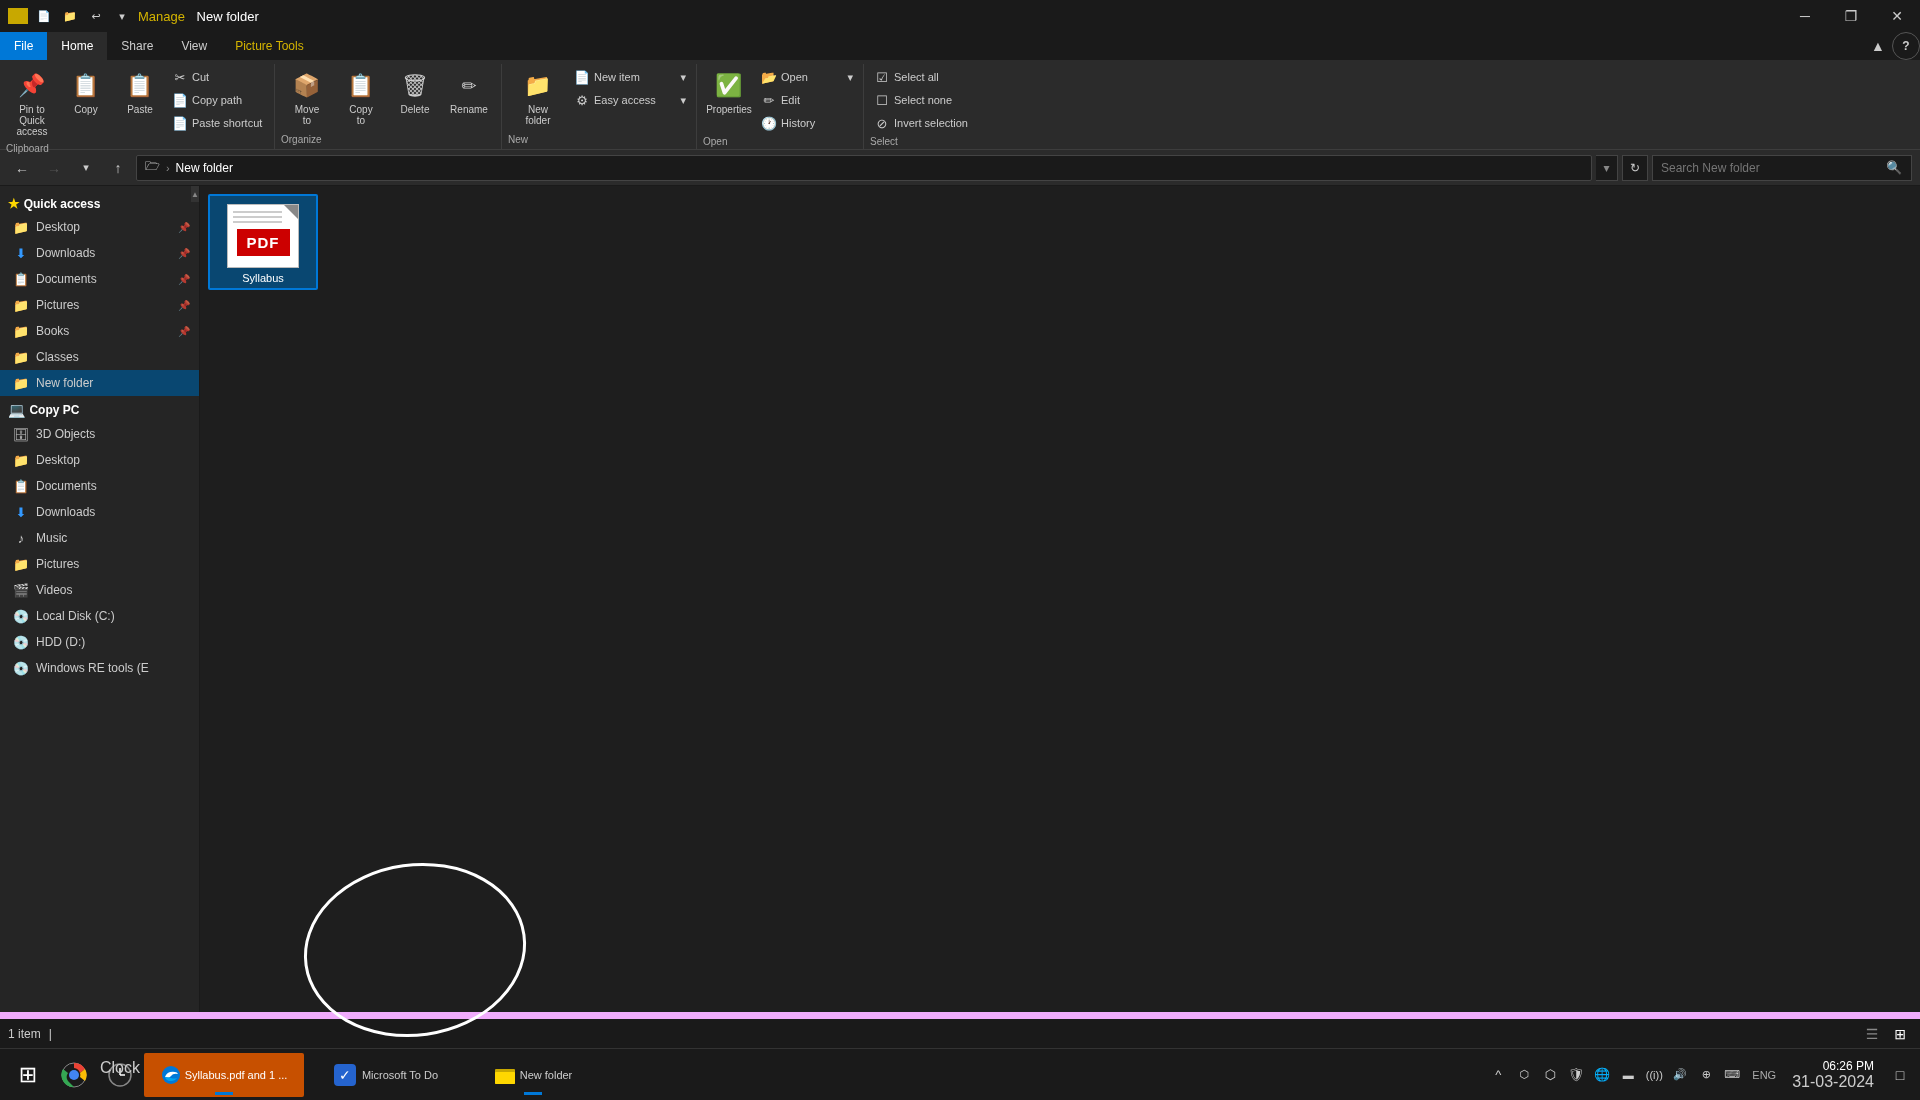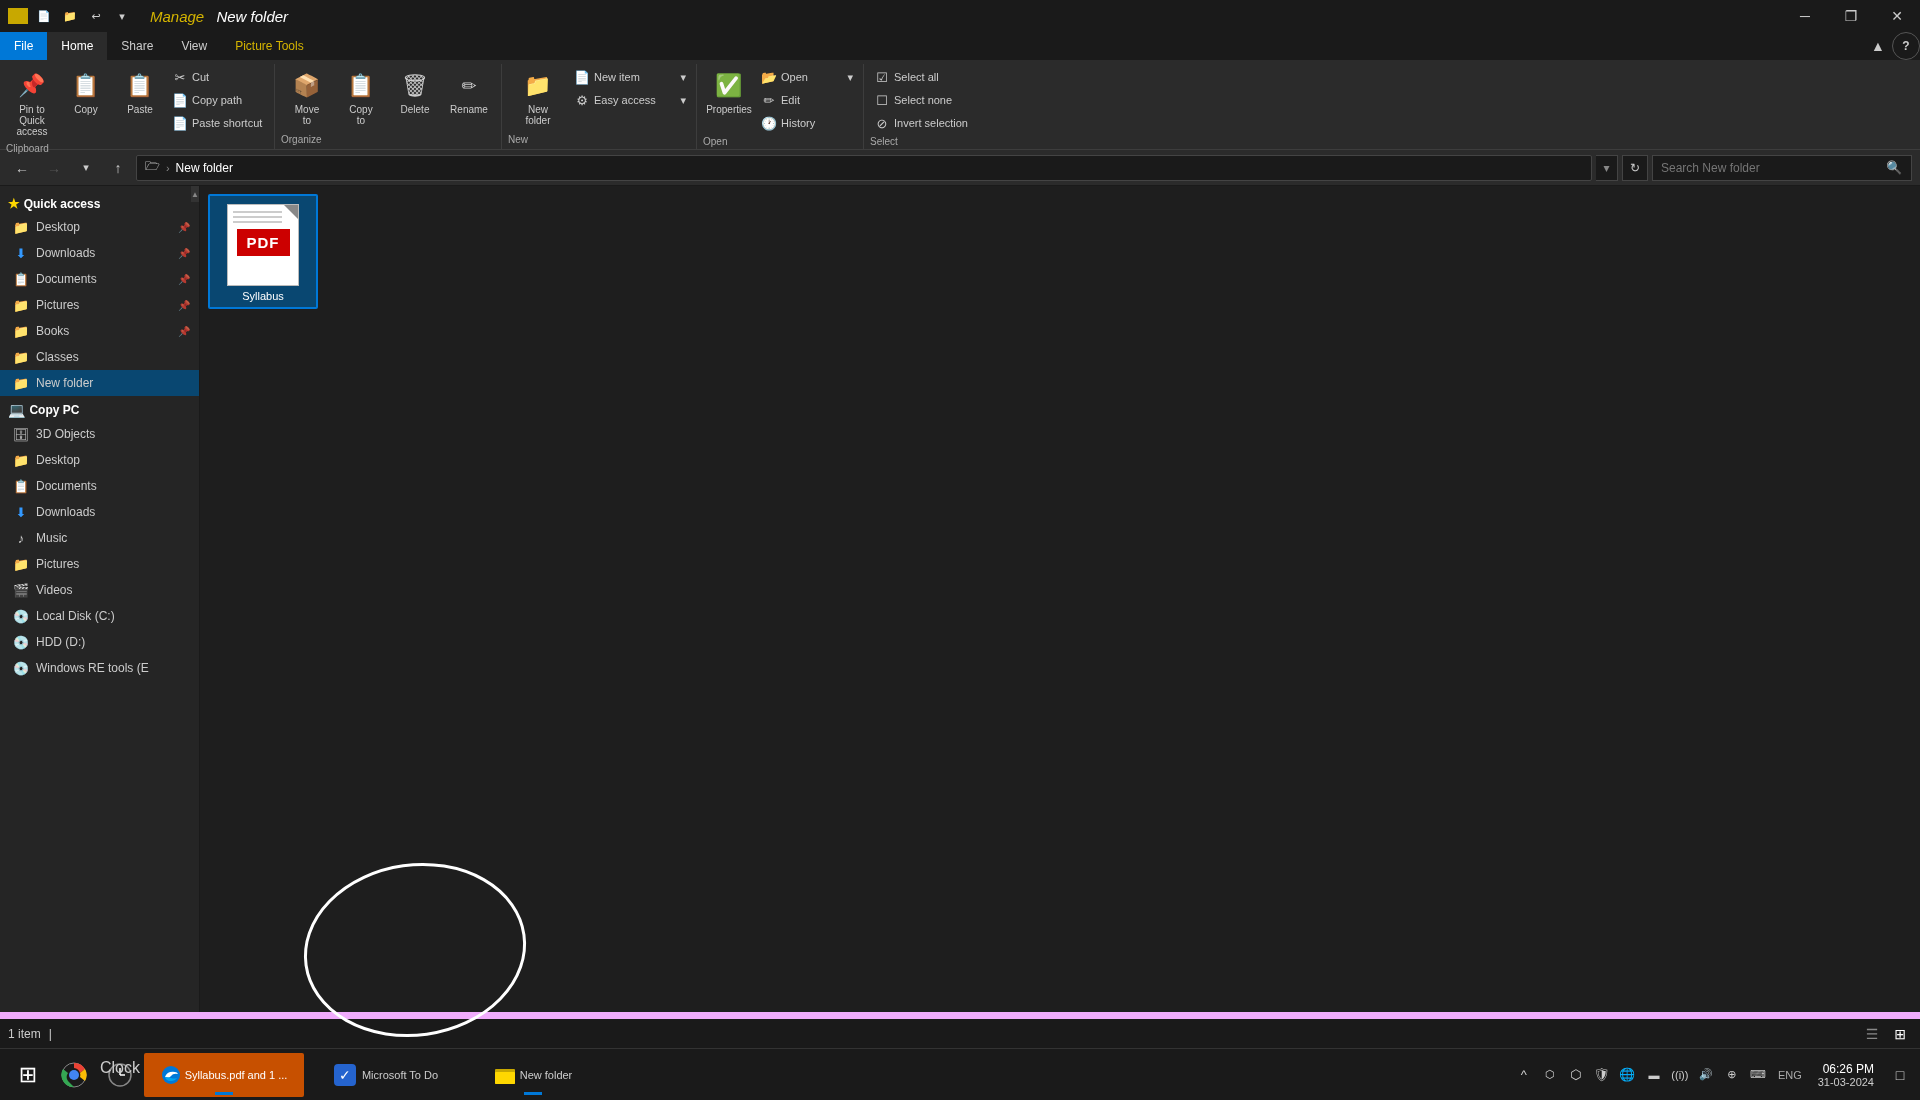--- a/index.html
+++ b/index.html
@@ -360,21 +360,21 @@
       overflow: auto;
     }
     .file-grid {
       display: flex;
       flex-wrap: wrap;
       gap: 4px;
       align-content: flex-start;
     }
     .file-item {
       width: 110px;
-      height: 115px;
+      height: 96px;
       display: flex;
       flex-direction: column;
       align-items: center;
       justify-content: flex-start;
       padding: 8px 4px 4px;
       cursor: pointer;
       border: 2px solid transparent;
       border-radius: 2px;
       gap: 4px;
     }
@@ -466,21 +466,21 @@
       justify-content: center;
       padding: 0 8px;
       cursor: pointer;
       height: 44px;
     }
     .tray-time {
       font-size: 12px;
       color: #fff;
     }
     .tray-date {
-      font-size: 11px;
+      font-size: 16px;
       color: #ccc;
     }
     .tray-notification {
       width: 32px;
       height: 44px;
       display: flex;
       align-items: center;
       justify-content: center;
       cursor: pointer;
       color: #ccc;
@@ -536,21 +536,21 @@
 
 <div class="title-bar">
   <div class="title-bar-left">
     <span class="title-bar-icon" style="width:20px;height:16px;background:#c8a800;display:inline-block;"></span>
     <div class="title-bar-qat">
       <div class="qat-btn" title="Properties">📄</div>
       <div class="qat-btn" title="New Folder">📁</div>
       <div class="qat-btn" title="Undo">↩</div>
       <div class="qat-btn">▾</div>
     </div>
-    <span style="color:#aaa;font-size:15px;margin-left:12px;font-style:italic;">
+    <span style="color:#aaa;font-size:13px;margin-left:0;">
       <span style="color:#d4b400;">Manage</span>
       <span style="color:#fff;margin-left:8px;">New folder</span>
     </span>
   </div>
   <div class="title-bar-controls">
     <div class="title-btn">─</div>
     <div class="title-btn">❐</div>
     <div class="title-btn close">✕</div>
   </div>
 </div>

